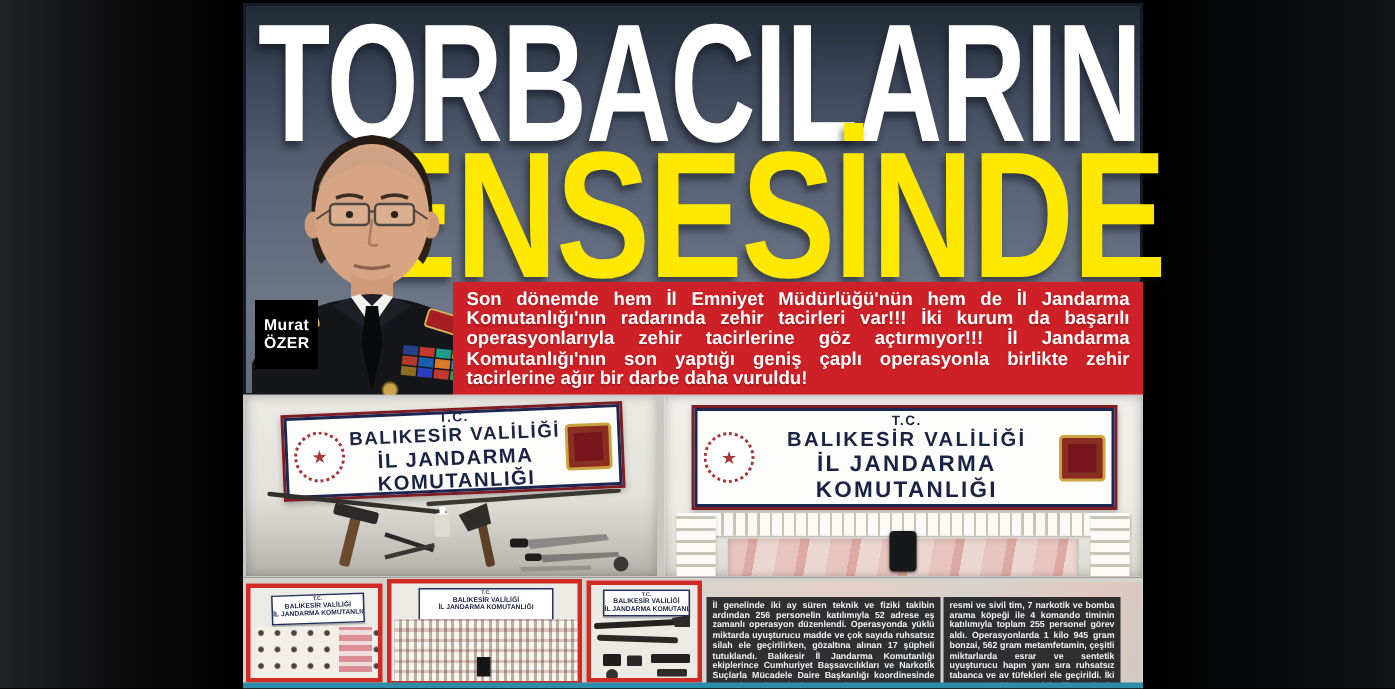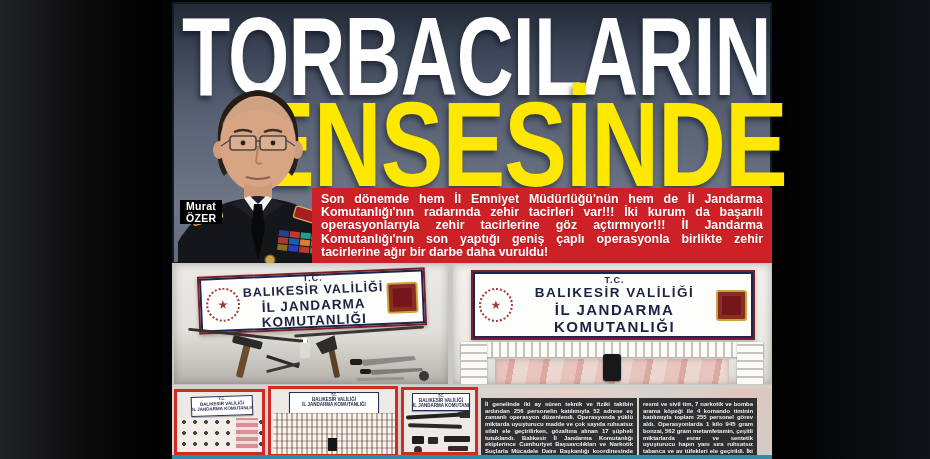--- a/index.html
+++ b/index.html
@@ -2,39 +2,39 @@
 <html><head>
 <meta charset="utf-8">
 <style>
   html,body{margin:0;padding:0;background:#000;}
   .page{position:relative;width:930px;height:459px;overflow:hidden;
         background:#020304;font-family:"Liberation Sans",sans-serif;}
   .page::before{content:"";position:absolute;left:0;top:0;width:163px;height:459px;
         background:linear-gradient(90deg,#212224 0%,#0a0a0b 55%,#000 100%);}
   .page::after{content:"";position:absolute;left:763px;top:0;right:0;height:459px;
         background:linear-gradient(90deg,#000 0%,#0a0b0d 60%,#121317 100%);}
-  .content{position:absolute;left:172px;top:0;width:600px;height:459px;z-index:2;}
+  .content{position:absolute;left:162px;top:0;width:600px;height:459px;z-index:2;}
 
   
   .masthead{position:absolute;left:0;top:2px;width:600px;height:262px;z-index:1;
         background:linear-gradient(180deg,#222936 0%,#3b4557 18%,#596375 45%,#6e7687 78%,#626b7c 100%);
         border:2px solid #141a26;box-sizing:border-box;}
   .t1{position:absolute;left:10px;top:1px;z-index:2;white-space:nowrap;
         font-weight:900;font-size:95px;line-height:1;color:#fff;letter-spacing:-1px;
         transform:scale(0.83,1.18);transform-origin:0 0;
         text-shadow:-2px 3px 5px rgba(12,15,24,.55);}
   .t2{position:absolute;left:80px;top:84px;z-index:2;white-space:nowrap;
         font-weight:900;font-size:100px;line-height:1;color:#ffe800;letter-spacing:-1px;
         transform:scale(0.94,1.2);transform-origin:0 0;
         text-shadow:-2px 3px 5px rgba(12,15,24,.5);}
 
   
   .officer{position:absolute;left:0;top:46px;width:172px;height:228px;z-index:3;}
   .officer-label{position:absolute;left:8px;top:200px;z-index:8;background:#000;color:#fff;
-        font-weight:700;font-size:10.5px;line-height:12px;padding:0 6px;letter-spacing:.3px;}
+        font-weight:700;font-size:10.5px;line-height:12px;padding:11px 6px;letter-spacing:.3px;}
 
   
   .lead{position:absolute;left:140px;top:188px;width:460px;height:76px;z-index:4;
         background:#ce2127;box-sizing:border-box;padding:5px 9px;overflow:hidden;
         color:#fff;font-weight:700;font-size:12.4px;line-height:13.2px;text-align:justify;
         text-shadow:0 1px 1px rgba(80,0,0,.35);}
 
   
   .photos{position:absolute;left:0;top:263px;width:600px;height:122px;z-index:5;background:#c9c7c3;}
   .photo{position:absolute;top:1px;height:120px;overflow:hidden;box-shadow:inset 0 0 8px rgba(0,0,0,.25);}

